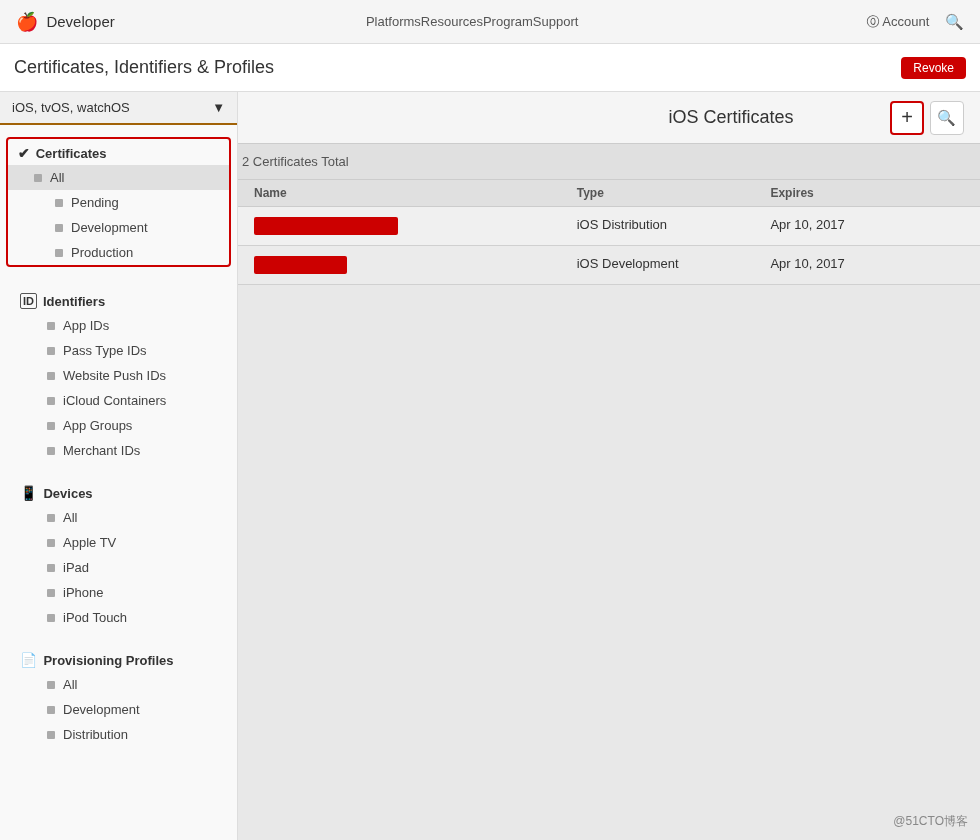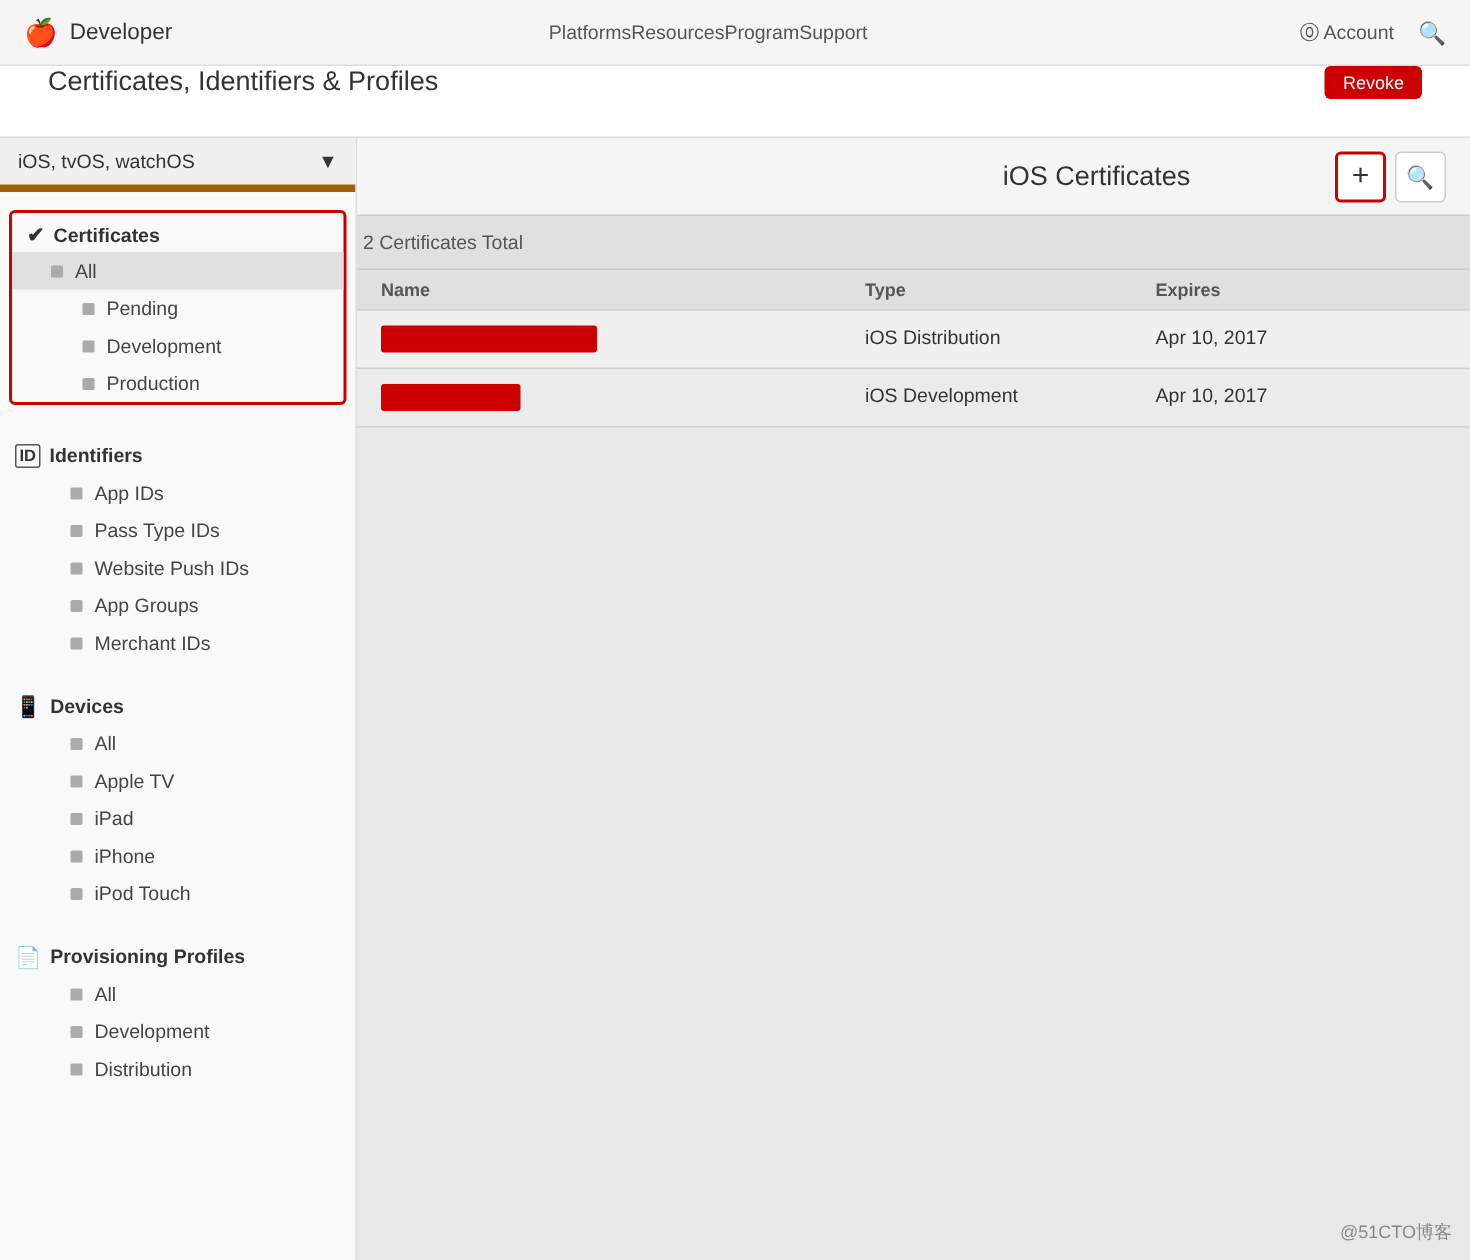--- a/index.html
+++ b/index.html
@@ -15,49 +15,49 @@
     .apple-logo { font-size: 18px; }
     .top-nav-brand { font-size: 15px; font-weight: 500; color: #333; }
     .top-nav-links { display: flex; flex: 1; justify-content: center; }
     .top-nav-link { font-size: 13px; color: #555; text-decoration: none; cursor: pointer; }
     .top-nav-right { display: flex; align-items: center; gap: 16px; margin-left: 37px; }
     .top-nav-account { font-size: 13px; color: #555; }
     .search-icon-nav { font-size: 15px; cursor: pointer; color: #555; }
 
     
     .sub-header {
-      display: flex; align-items: flex-start; justify-content: space-between;
-      height: 48px; padding: 0 32px;
+      display: flex; align-items: center; justify-content: space-between;
+      height: 48px; padding: 0 14px;
       border-bottom: 1px solid #ddd; background: #fff;
     }
     .sub-header-title { font-size: 18px; font-weight: 500; color: #333; }
     .sub-header-btn {
       background: #c00; color: #fff; border: none; border-radius: 4px;
       padding: 4px 12px; font-size: 12px; cursor: pointer; margin-left: 36px;
     }
 
     
     .main-layout { display: flex; height: calc(840px - 44px - 48px); }
 
     
     .sidebar {
       width: 238px; min-width: 238px;
       background: #f9f9f9; border-right: 1px solid #ddd;
       overflow-y: auto; padding-bottom: 16px;
     }
     .sidebar-dropdown {
       display: flex; align-items: flex-start; justify-content: space-between;
-      padding: 8px 12px; border-bottom: 5px solid #a16207;
+      padding: 8px 12px; border-bottom: 2px solid #a16207;
       background: #f0f0f0; cursor: pointer;
     }
 
     .sidebar-section { padding: 8px 0; }
     .sidebar-section-header {
-      display: flex; align-items: flex-start; gap: 6px;
-      padding: 6px 10px 4px 10px; font-weight: 600; font-size: 13px; color: #333;
+      display: flex; align-items: center; gap: 6px;
+      padding: 6px 10px 4px 20px; font-weight: 600; font-size: 13px; color: #333;
     }
     .sidebar-section-icon { font-size: 14px; }
     .sidebar-item {
       display: flex; align-items: center; gap: 8px;
       padding: 5px 10px 5px 26px; cursor: pointer; font-size: 13px; color: #444; margin-left: 21px;
     }
     .sidebar-item-bullet {
       width: 8px; height: 8px; background: #aaa; border-radius: 1px;
       flex-shrink: 0; display: inline-block;
     }
@@ -200,20 +200,24 @@
       <div class="sidebar-item">
         <span class="sidebar-item-bullet"></span>
         <span>Pass Type IDs</span>
       </div>
       <div class="sidebar-item">
         <span class="sidebar-item-bullet"></span>
         <span>Website Push IDs</span>
       </div>
       <div class="sidebar-item">
         <span class="sidebar-item-bullet"></span>
+        <span>iCloud Containers</span>
+      </div>
+      <div class="sidebar-item">
+        <span class="sidebar-item-bullet"></span>
         <span>App Groups</span>
       </div>
       <div class="sidebar-item">
         <span class="sidebar-item-bullet"></span>
         <span>Merchant IDs</span>
       </div>
     </div>
 
     <div class="sidebar-section">
       <div class="sidebar-section-header">

